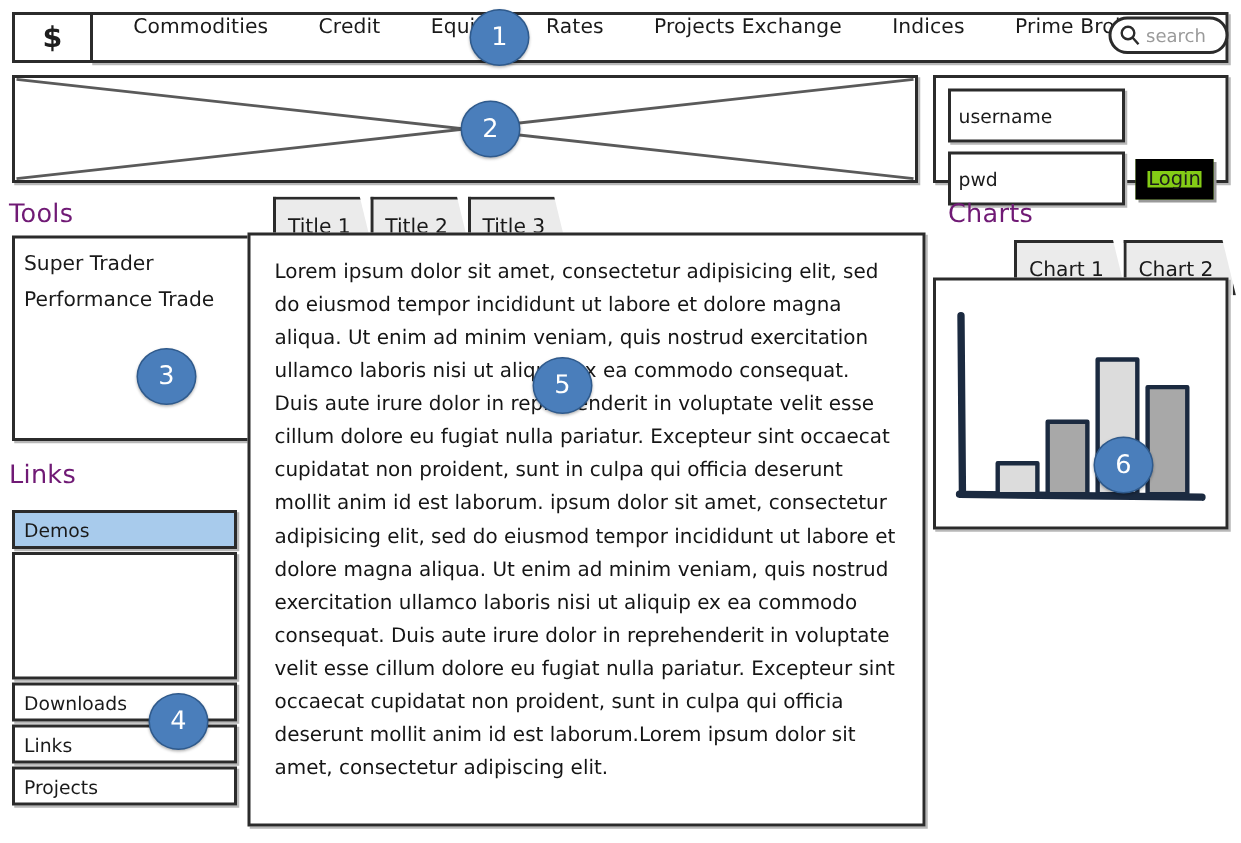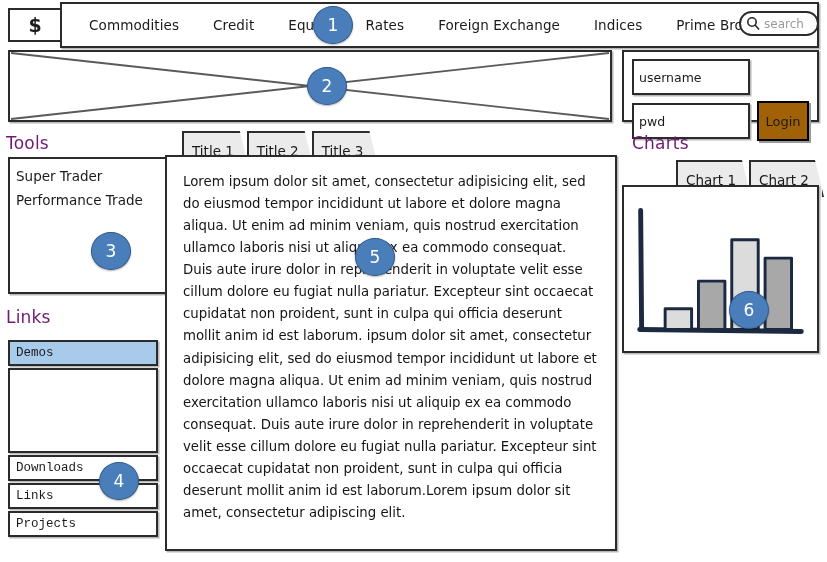--- a/index.html
+++ b/index.html
@@ -30,25 +30,25 @@
   }
   #logo-box {
     width: 52px; height: 34px;
     border: 2px solid #2b2b2b;
     border-right: none;
     display: flex; align-items: center; justify-content: center;
     font-size: 19px; font-weight: 700; color: #1d1d1d;
     background: #fff;
   }
   #nav-items {
-    flex: 1; height: 46px;
-    border: 2px solid #2b2b2b;
-    background: #fff;
-    display: flex;
-    align-items: center;
+    flex: 1; height: 34px;
+    border: 2px solid #2b2b2b;
+    background: #fff;
+    display: flex;
+    align-items: flex-start;
     justify-content: space-around;
     padding: 0 10px;
     box-shadow: 1.5px 1.5px 0 0 #b8b8b8;
   }
   .nav-item {
     font-size: 13.5px;
     color: #1a1a1a;
     white-space: nowrap;
     cursor: pointer;
     letter-spacing: 0.1px;
@@ -89,23 +89,23 @@
     border: 2px solid #2b2b2b;
     background: #fff;
     display: flex; align-items: center;
     padding-left: 5px;
     font-size: 12.5px; color: #1a1a1a;
     box-shadow: 1.5px 1.5px 0 0 #b8b8b8;
   }
   #username-field { width: 118px; }
   #pwd-field { width: 118px; }
   #login-button {
-    width: 52px; height: 40px;
-    border: 2px solid #000000;
-    background: #a16207;
+    width: 52px; height: 27px;
+    border: 8px solid #000000;
+    background: #84cc16;
     display: flex; align-items: center; justify-content: center;
     font-size: 13px; color: #1a1a1a;
     cursor: pointer;
     box-shadow: 2px 2px 0 0 #9a9a9a;
   }
 
   
   .section-heading {
     font-size: 17px;
     color: #701a75;
@@ -138,21 +138,20 @@
   .acc-header {
     height: 26px;
     border: 2px solid #2b2b2b;
     background: #fff;
     display: flex; align-items: center;
     padding-left: 6px;
     font-size: 12.5px; color: #1a1a1a;
     cursor: pointer;
     margin-bottom: 2px;
     box-shadow: 1.5px 1.5px 0 0 #b8b8b8;
-    font-family: Liberation Mono, monospace;
   }
   .acc-header.selected { background: #a8cbec; }
   .acc-body {
     height: 85px;
     border: 2px solid #2b2b2b;
     background: #fff;
     margin-bottom: 2px;
     box-shadow: 1.5px 1.5px 0 0 #b8b8b8;
   }
 
@@ -225,21 +224,21 @@
 </head>
 <body>
 
 <div id="navbar">
   <div id="logo-box">$</div>
   <div id="nav-items">
     <span class="nav-item">Commodities</span>
     <span class="nav-item">Credit</span>
     <span class="nav-item">Equity</span>
     <span class="nav-item">Rates</span>
-    <span class="nav-item">Foreign Exchange</span>
+    <span class="nav-item">Projects Exchange</span>
     <span class="nav-item">Indices</span>
     <span class="nav-item">Prime Brokerage</span>
   </div>
   <div id="search-box">
     <svg class="mag" width="15" height="15" viewBox="0 0 15 15">
       <circle cx="6" cy="6" r="4.2" fill="none" stroke="#2b2b2b" stroke-width="1.6"></circle>
       <line x1="9" y1="9" x2="13" y2="13.5" stroke="#2b2b2b" stroke-width="1.6"></line>
     </svg>
     <span id="search-text">search</span>
   </div>

